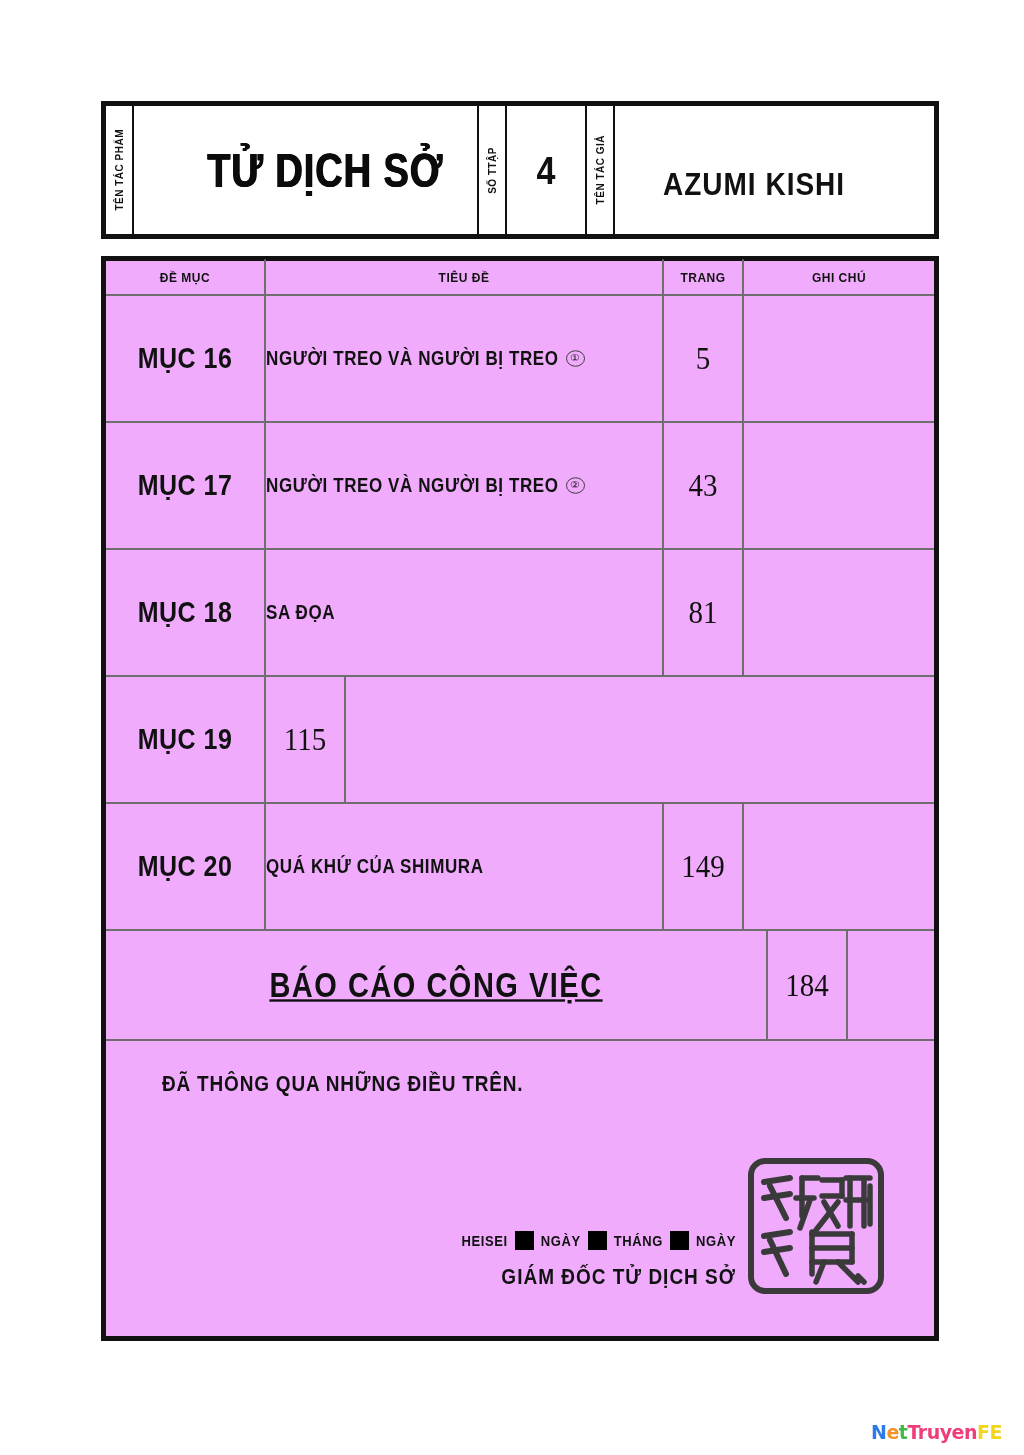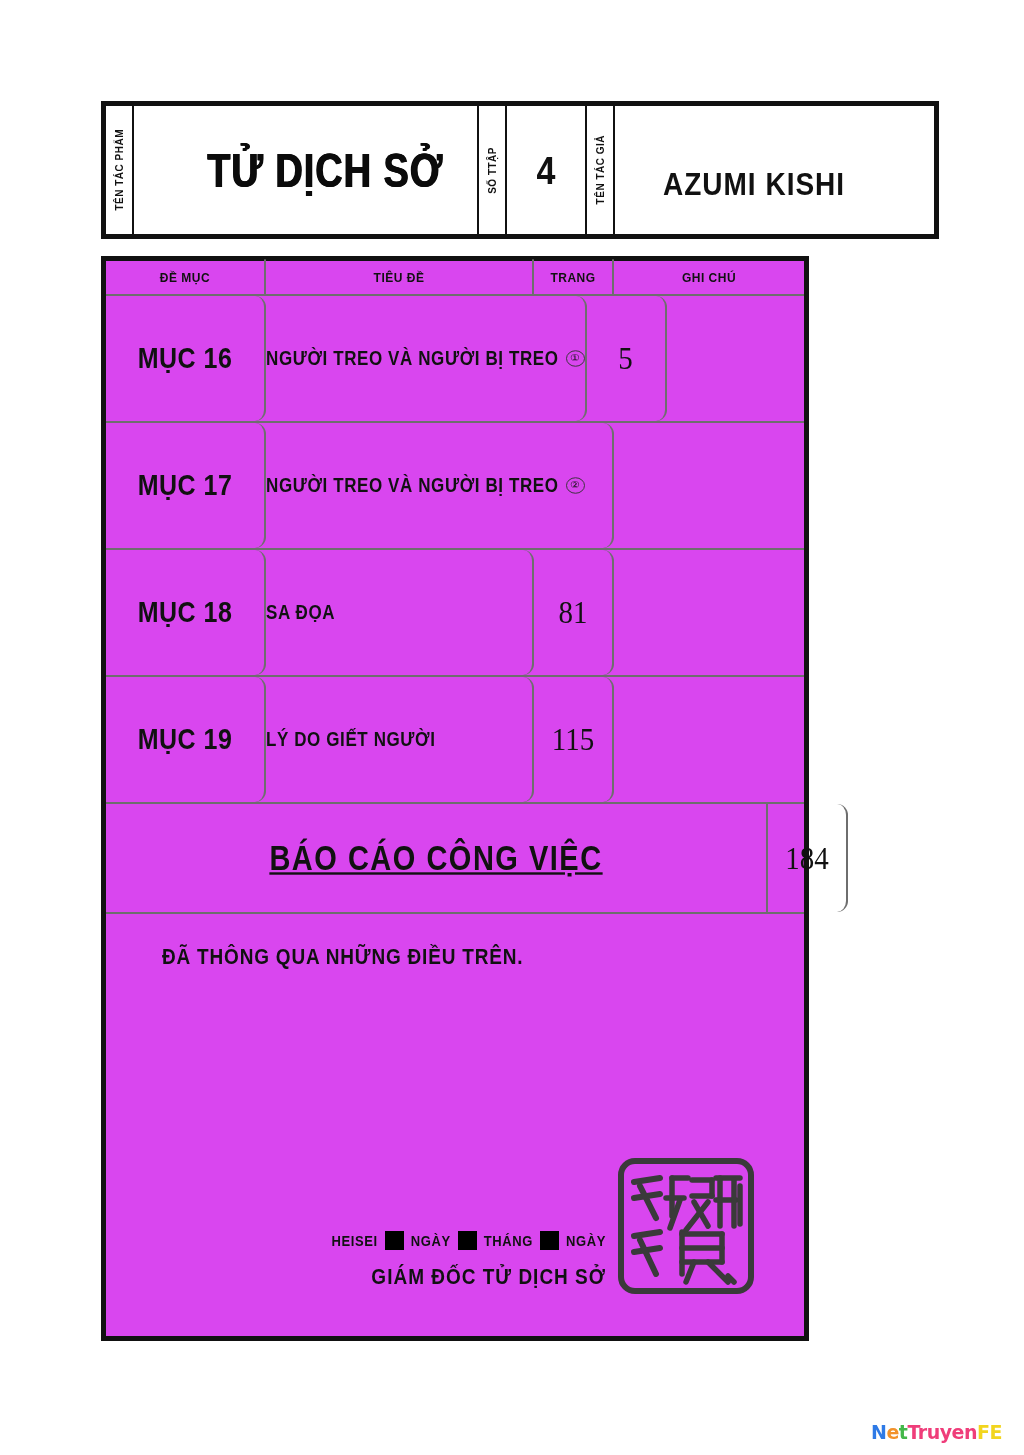--- a/index.html
+++ b/index.html
@@ -71,24 +71,24 @@
   .author-name{
     font-size:28px;font-weight:bold;letter-spacing:1px;
     transform:scaleY(1.12);
     white-space:nowrap;
   }
 
   
   .table-box{
     position:absolute;
     left:101px;top:256px;
-    width:708px;height:1085px;
+    width:838px;height:1085px;
     border:5px solid #111;
     box-sizing:border-box;
-    background:#d946ef;
+    background:#f0abfc;
     display:flex;flex-direction:column;
   }
 
   .thead{
     display:flex;
     height:33px;
     border-bottom:2px solid #6e6e6e;
     flex:0 0 33px;
   }
   .th{
@@ -104,21 +104,20 @@
 
   .trow{
     display:flex;
     flex:0 0 127px;
     border-bottom:2px solid #6e6e6e;
     box-sizing:border-box;
   }
   .td{
     display:flex;align-items:center;
     box-sizing:border-box;
-    border-radius:11px;
   }
   .td.c1{justify-content:center;}
   .td.c2{justify-content:flex-start;}
   .td.c3{justify-content:center;}
 
   .item-label{
     font-size:25px;font-weight:bold;letter-spacing:0.5px;
     transform:scaleY(1.15);white-space:nowrap;
   }
   .item-title{
@@ -263,49 +262,61 @@
   </div>
 
   <div class="trow">
     <div class="td c1">
       <span class="item-label">MỤC 17</span>
     </div>
     <div class="td c2">
       <span class="item-title">NGƯỜI TREO VÀ NGƯỜI BỊ TREO</span>
       <span class="circ">②</span>
     </div>
+    <div class="td c3">
+      <span class="page-num">43</span>
+    </div>
     <div class="td c4"></div>
   </div>
 
   <div class="trow">
     <div class="td c1">
       <span class="item-label">MỤC 18</span>
     </div>
     <div class="td c2">
       <span class="item-title">SA ĐỌA</span>
     </div>
     <div class="td c3">
       <span class="page-num">81</span>
     </div>
     <div class="td c4"></div>
   </div>
 
   <div class="trow">
     <div class="td c1">
       <span class="item-label">MỤC 19</span>
     </div>
+    <div class="td c3">
+      <span class="page-num">115</span>
+    </div>
+    <div class="td c4"></div>
+  </div>
+
+  <div class="trow">
+    <div class="td c1">
+      <span class="item-label">MỤC 20</span>
+    </div>
     <div class="td c2">
-      <span class="item-title">LÝ DO GIẾT NGƯỜI</span>
-    </div>
-    <div class="td c3">
-      <span class="page-num">115</span>
-    </div>
-    <div class="td c4"></div>
-  </div>
-
+      <span class="item-title">QUÁ KHỨ CỦA SHIMURA</span>
+    </div>
+    <div class="td c3">
+      <span class="page-num">149</span>
+    </div>
+    <div class="td c4"></div>
+  </div>
 
   <div class="trow trow-report">
     <div class="td-report">
       <span class="report-text">BÁO CÁO CÔNG VIỆC</span>
     </div>
     <div class="td c3">
       <span class="page-num">184</span>
     </div>
     <div class="td c4"></div>
   </div>

